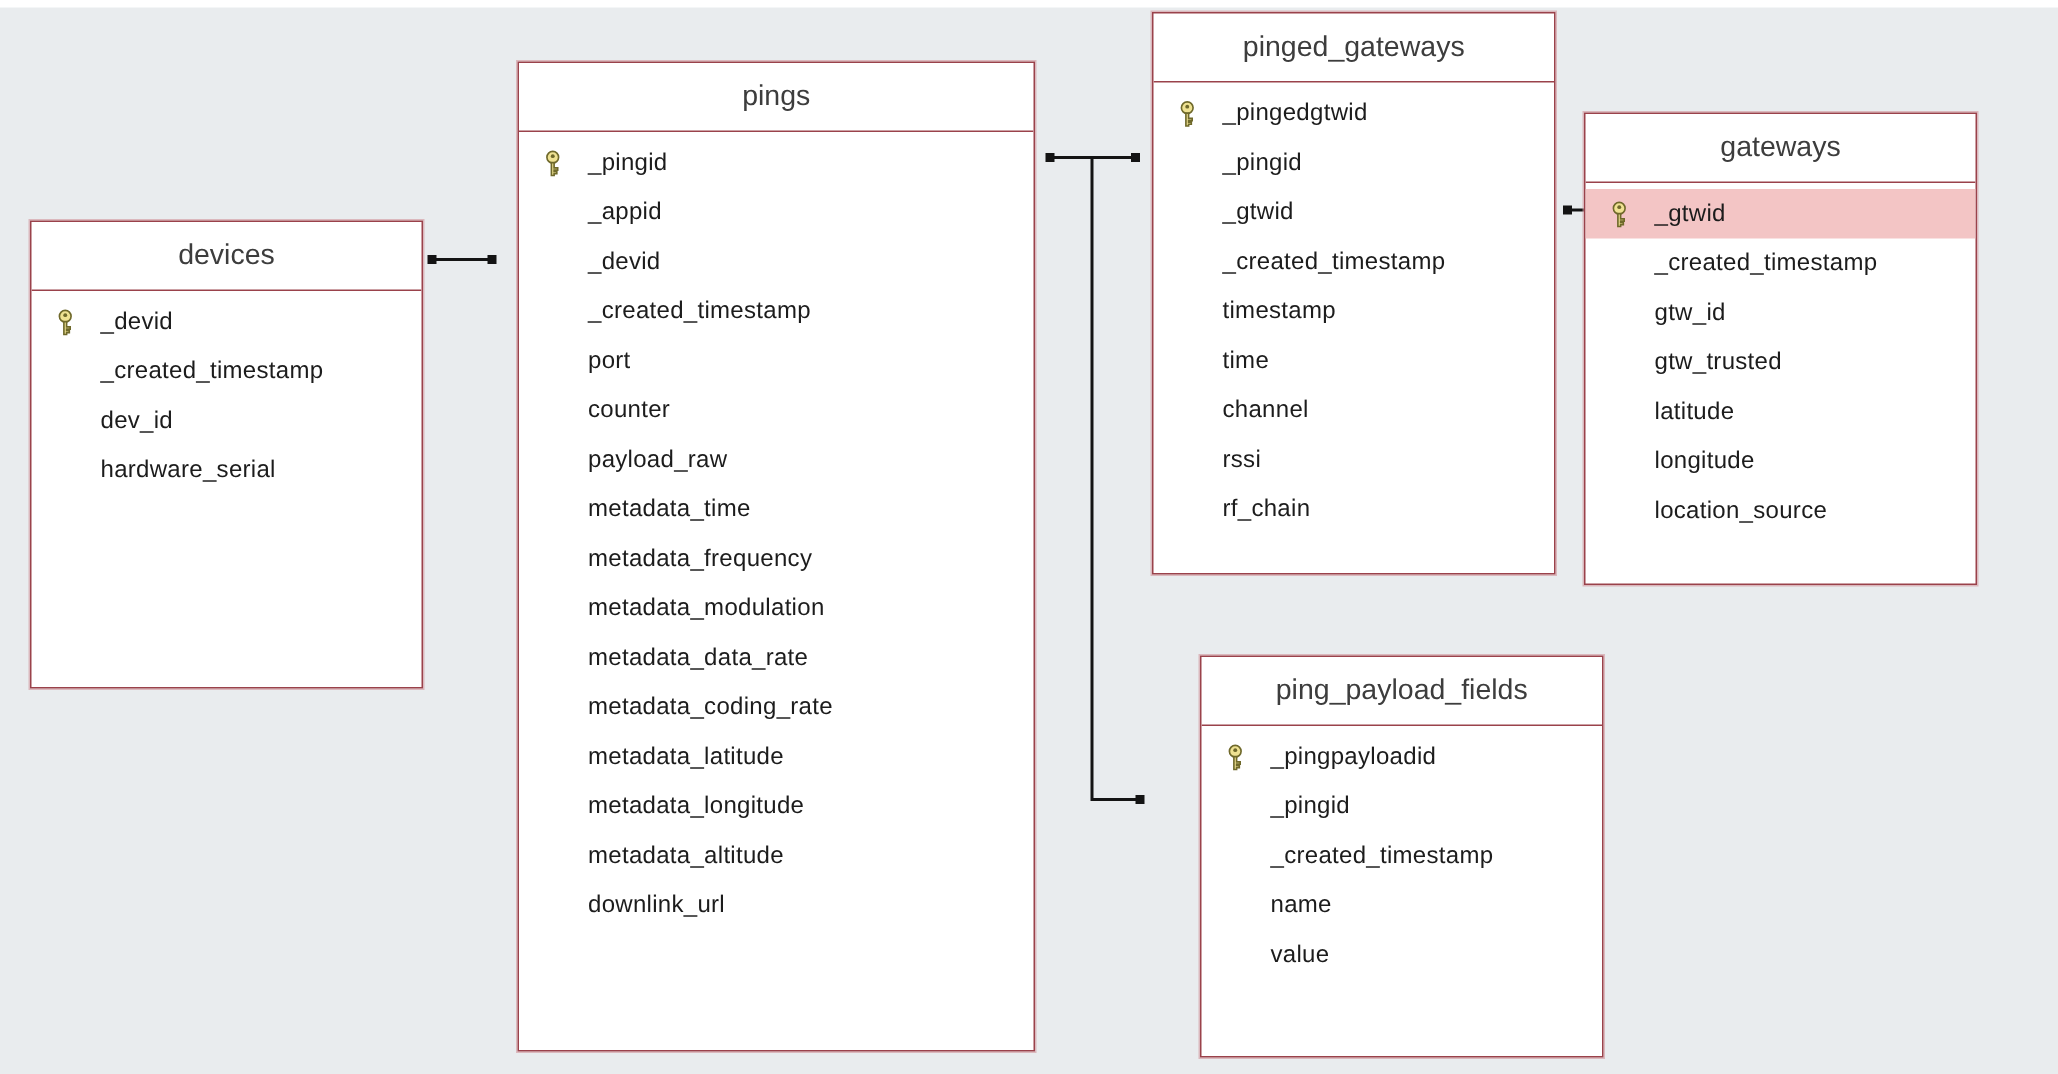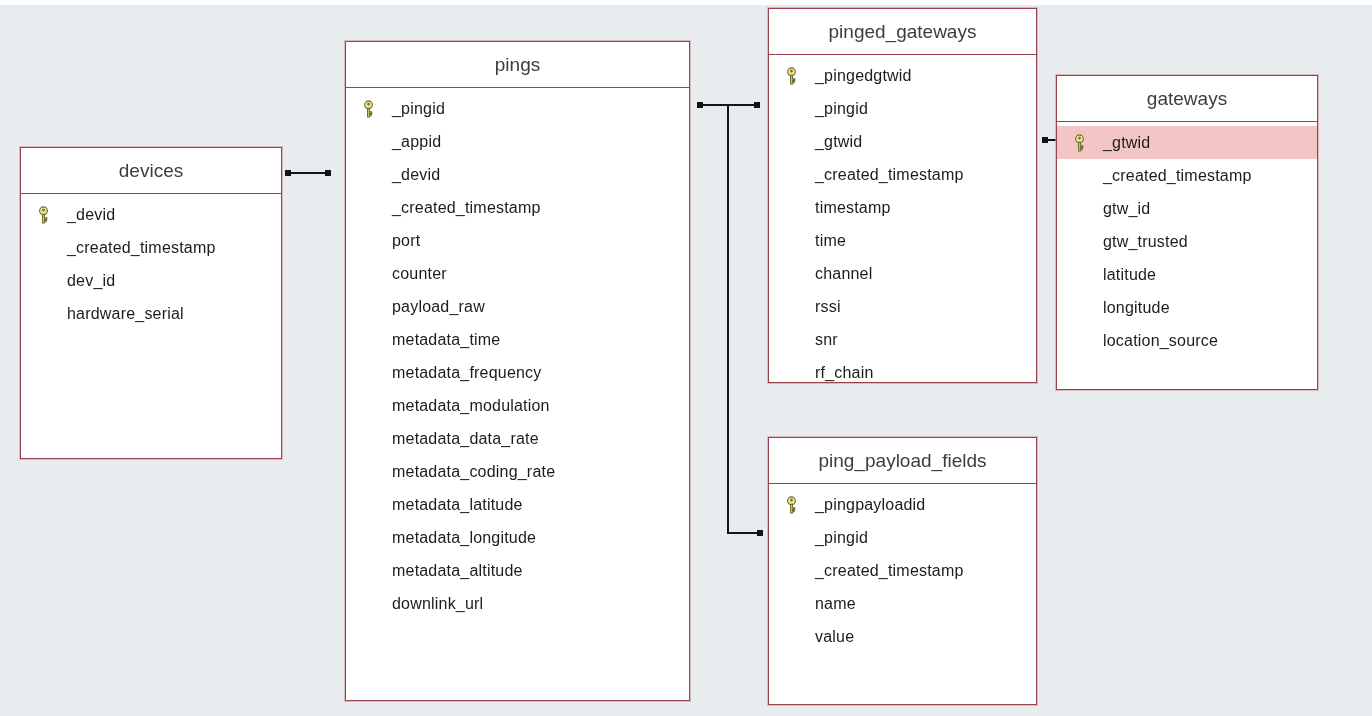--- a/index.html
+++ b/index.html
@@ -352,30 +352,20 @@
     <span>rssi</span>
   </div>
         <div class="field-row">
     <span class="key-slot">
       <svg width="13" height="18" viewBox="0 0 13 18" aria-hidden="true" style="visibility: hidden;">
         <circle cx="6.5" cy="4.8" r="3.9" class="key-fill" fill="#efe292" stroke="#6f692b" stroke-width="1.1"></circle>
         <circle cx="6.5" cy="4.1" r="1.3" class="key-hole" fill="#6f692b"></circle>
         <path class="key-fill" d="M5.6 8.4 L5.6 17 L7.4 17 L7.4 15.8 L9.2 15.8 L9.2 14.4 L7.4 14.4 L7.4 13.4 L9.8 13.4 L9.8 11.9 L7.4 11.9 L7.4 8.4 Z" fill="#efe292" stroke="#6f692b" stroke-width="1.1"></path>
       </svg>
     </span>
-    <span>snr</span>
-  </div>
-        <div class="field-row">
-    <span class="key-slot">
-      <svg width="13" height="18" viewBox="0 0 13 18" aria-hidden="true" style="visibility: hidden;">
-        <circle cx="6.5" cy="4.8" r="3.9" class="key-fill" fill="#efe292" stroke="#6f692b" stroke-width="1.1"></circle>
-        <circle cx="6.5" cy="4.1" r="1.3" class="key-hole" fill="#6f692b"></circle>
-        <path class="key-fill" d="M5.6 8.4 L5.6 17 L7.4 17 L7.4 15.8 L9.2 15.8 L9.2 14.4 L7.4 14.4 L7.4 13.4 L9.8 13.4 L9.8 11.9 L7.4 11.9 L7.4 8.4 Z" fill="#efe292" stroke="#6f692b" stroke-width="1.1"></path>
-      </svg>
-    </span>
     <span>rf_chain</span>
   </div>
       </div>
   </div>
     <div class="db-table" style="left: 1056px; top: 75px; width: 262px; height: 315px;">
     <div class="titlebar">
       <span>gateways</span>
     </div>
     <div class="field-list">
         <div class="field-row hl">
@@ -443,21 +433,21 @@
       <svg width="13" height="18" viewBox="0 0 13 18" aria-hidden="true" style="visibility: hidden;">
         <circle cx="6.5" cy="4.8" r="3.9" class="key-fill" fill="#efe292" stroke="#6f692b" stroke-width="1.1"></circle>
         <circle cx="6.5" cy="4.1" r="1.3" class="key-hole" fill="#6f692b"></circle>
         <path class="key-fill" d="M5.6 8.4 L5.6 17 L7.4 17 L7.4 15.8 L9.2 15.8 L9.2 14.4 L7.4 14.4 L7.4 13.4 L9.8 13.4 L9.8 11.9 L7.4 11.9 L7.4 8.4 Z" fill="#efe292" stroke="#6f692b" stroke-width="1.1"></path>
       </svg>
     </span>
     <span>location_source</span>
   </div>
       </div>
   </div>
-    <div class="db-table" style="left: 768px; top: 437px; width: 269px; height: 268px;">
+    <div class="db-table" style="left: 800px; top: 437px; width: 269px; height: 268px;">
     <div class="titlebar">
       <span>ping_payload_fields</span>
     </div>
     <div class="field-list">
         <div class="field-row">
     <span class="key-slot">
       <svg width="13" height="18" viewBox="0 0 13 18" aria-hidden="true">
         <circle cx="6.5" cy="4.8" r="3.9" class="key-fill" fill="#efe292" stroke="#6f692b" stroke-width="1.1"></circle>
         <circle cx="6.5" cy="4.1" r="1.3" class="key-hole" fill="#6f692b"></circle>
         <path class="key-fill" d="M5.6 8.4 L5.6 17 L7.4 17 L7.4 15.8 L9.2 15.8 L9.2 14.4 L7.4 14.4 L7.4 13.4 L9.8 13.4 L9.8 11.9 L7.4 11.9 L7.4 8.4 Z" fill="#efe292" stroke="#6f692b" stroke-width="1.1"></path>

